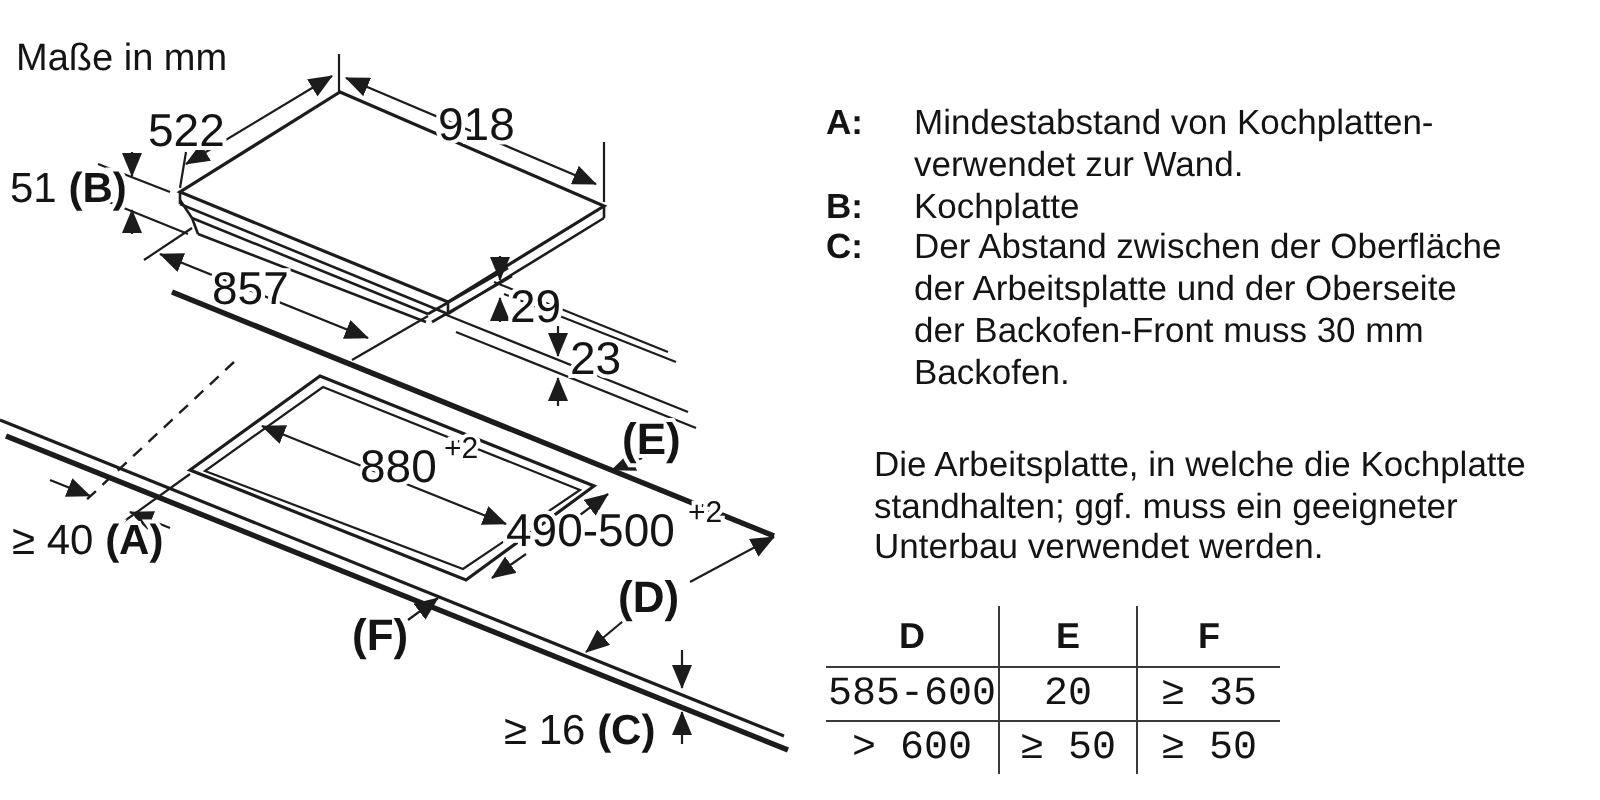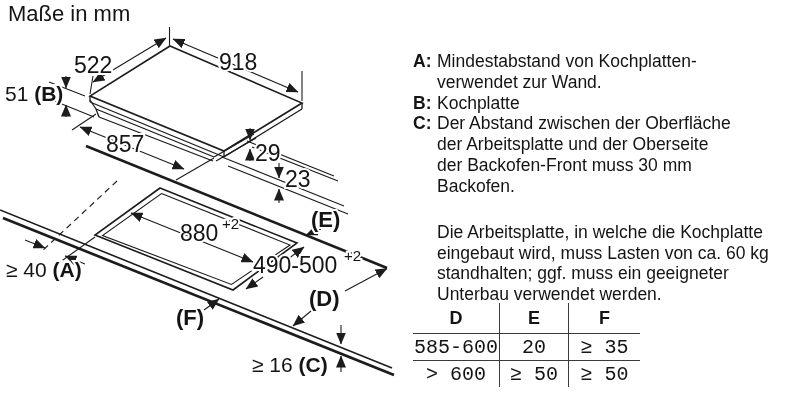--- a/index.html
+++ b/index.html
@@ -1,24 +1,24 @@
 <!DOCTYPE html>
 <html><head>
 <meta charset="utf-8">
 <style>
   html,body{margin:0;padding:0;background:#fff;}
   .stage{position:relative;width:800px;height:400px;background:#ffffff;overflow:hidden;
          font-family:"Liberation Sans",sans-serif;color:#141414;}
-  .title{position:absolute;left:8px;top:1px;font-size:22px;}
+  .title{position:absolute;left:8px;top:19px;font-size:19px;}
 
   
   .legend{position:absolute;left:413px;top:51px;font-size:17.5px;line-height:20.8px;}
   .lrow{display:flex;}
   .lt{font-weight:bold;width:24px;flex:none;}
-  .ll div{white-space:nowrap;}
+  .ll div{white-space:nowrap;margin-left:20px;}
   .para{position:absolute;left:413px;top:222px;font-size:17.5px;line-height:20.6px;margin-left:24px;}
   .para div{white-space:nowrap;}
 
   table.dtable{position:absolute;left:413px;top:303px;border-collapse:collapse;text-align:center;}
   .dtable th{font-size:18px;font-weight:bold;height:28px;vertical-align:middle;}
   .dtable td{font-size:20px;height:24px;vertical-align:middle;font-family:Liberation Mono, monospace;}
   .dtable th{border-bottom:1.6px solid #3a3a3a;}
   .dtable tr.r1 td{border-bottom:1.6px solid #3a3a3a;}
   .dtable th+th,.dtable td+td{border-left:1.6px solid #3a3a3a;}
   .c0{width:84px;}.c1{width:66px;}.c2{width:69px;}
@@ -183,21 +183,20 @@
         <div>der Arbeitsplatte und der Oberseite</div>
         <div>der Backofen-Front muss 30 mm</div>
         <div>Backofen.</div>
       </div>
     </div>
   </div>
 
   
   <div class="para">
     <div>Die Arbeitsplatte, in welche die Kochplatte</div>
-    <div>eingebaut wird, muss Lasten von ca. 60 kg</div>
     <div>standhalten; ggf. muss ein geeigneter</div>
     <div>Unterbau verwendet werden.</div>
   </div>
 
   
   <table class="dtable">
     <thead>
       <tr>
         <th class="c0">D</th>
         <th class="c1">E</th>

